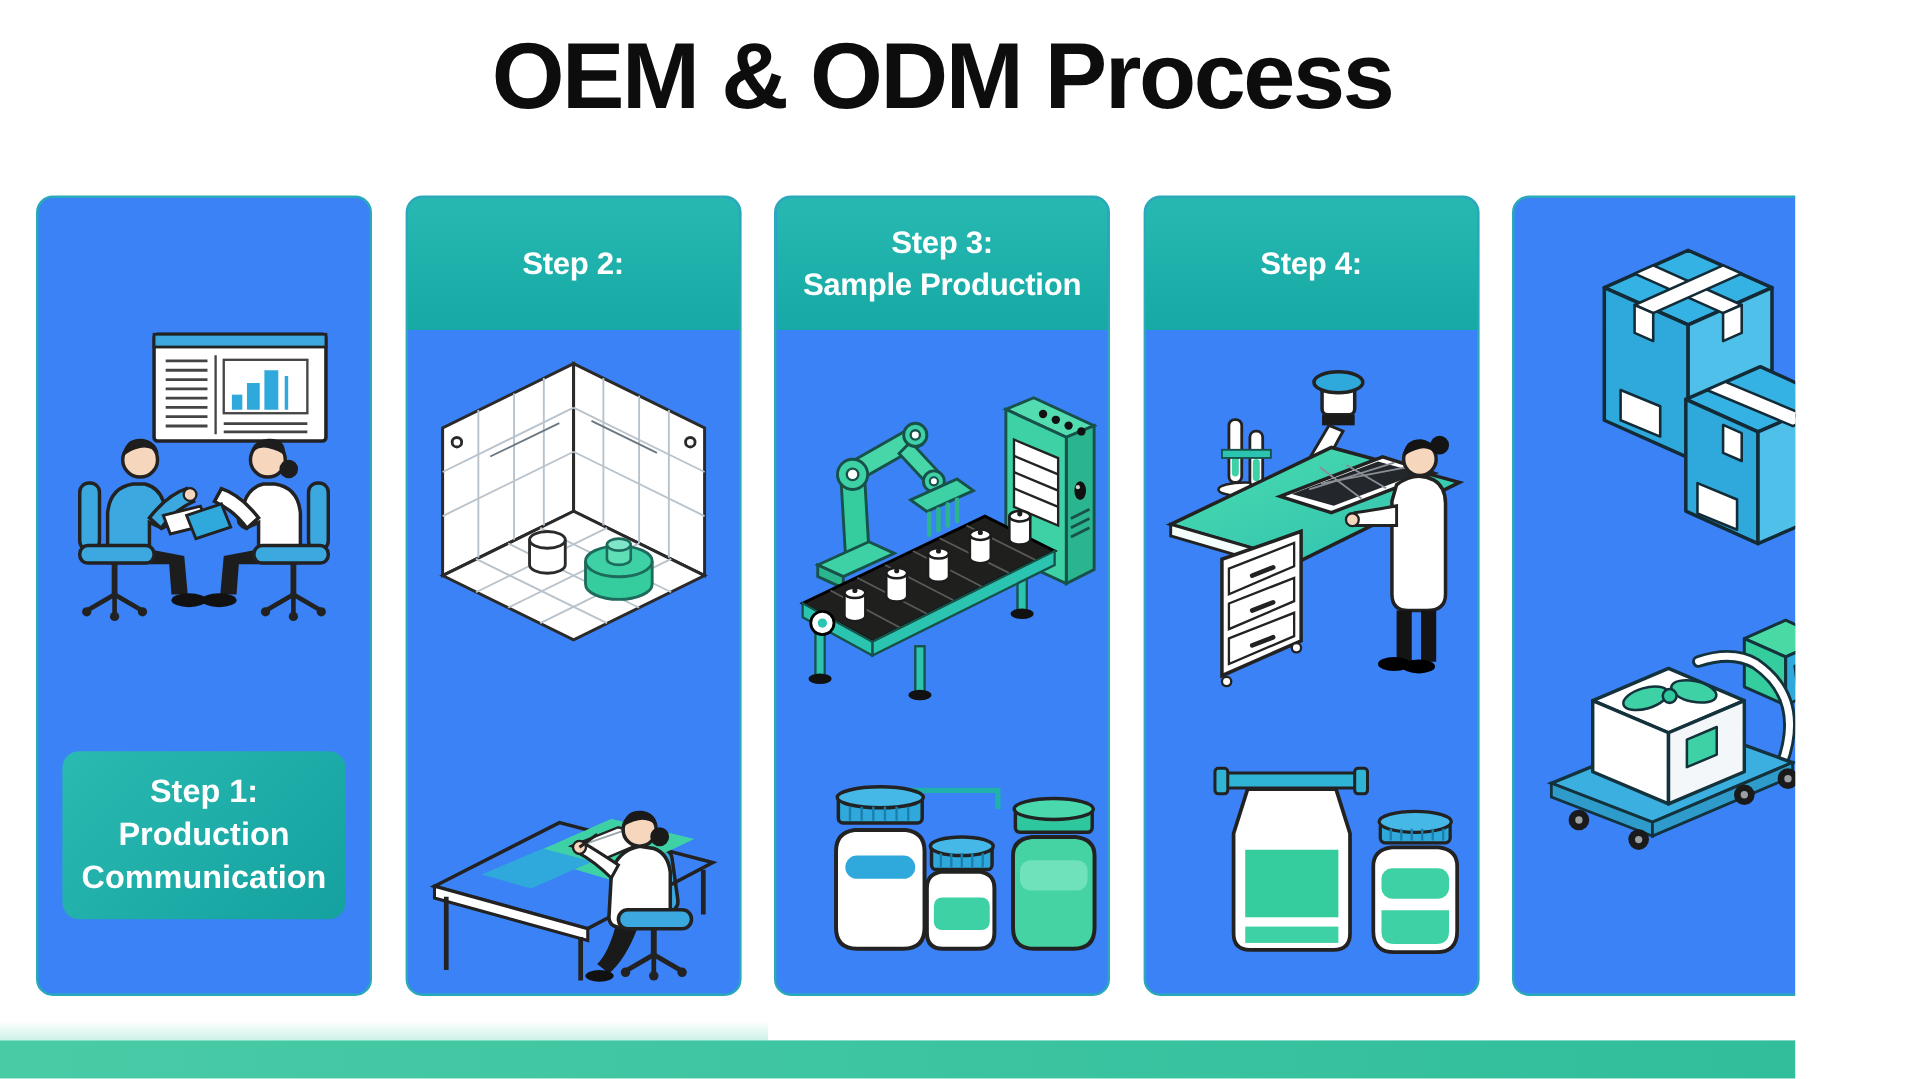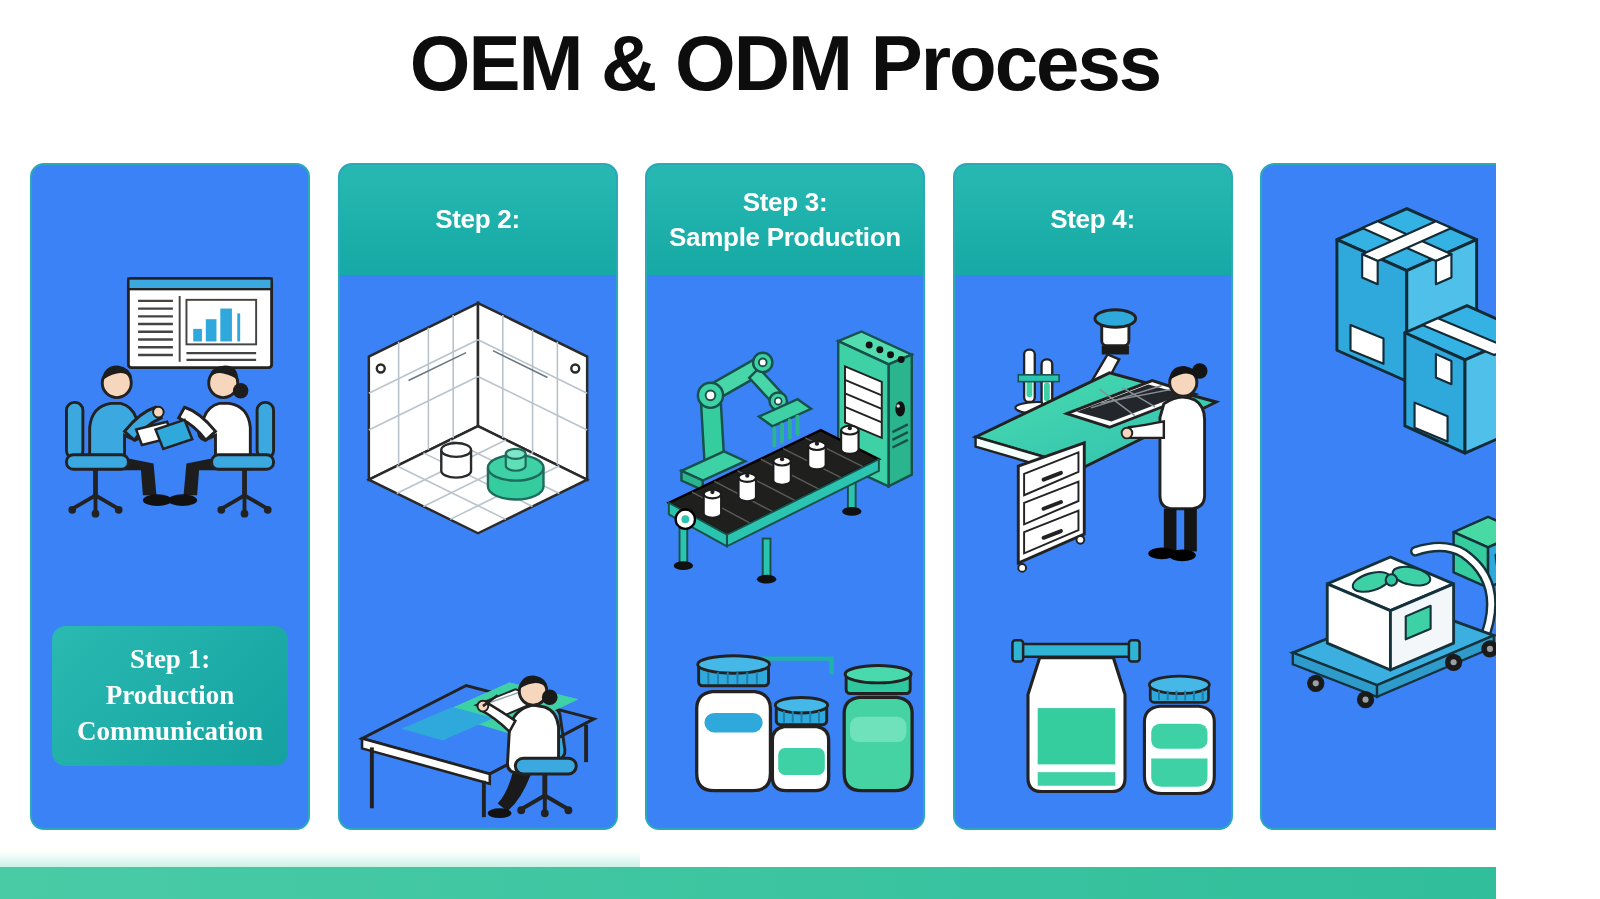--- a/index.html
+++ b/index.html
@@ -16,21 +16,21 @@
        color:#fff;font-weight:bold;font-size:26px;line-height:1.35;display:flex;
        flex-direction:column;align-items:center;justify-content:center;text-align:center;
        border-radius:10px 10px 0 0;letter-spacing:-0.3px;}
   .illus{flex:none;display:flex;align-items:center;justify-content:center;}
   .illus-a{height:320px;}
   .illus-b{height:233px;}
   .illus-meeting{margin-top:100px;}
   .step1-box{margin-top:auto;margin-bottom:62px;width:236px;min-height:140px;
        border-radius:14px;background:linear-gradient(135deg,#2abab1,#14a1a0);
        color:#fff;font-weight:bold;font-size:27px;line-height:1.33;display:flex;
-       flex-direction:column;align-items:center;justify-content:center;text-align:right;font-family:Liberation Serif, serif;}
+       flex-direction:column;align-items:center;justify-content:center;text-align:right;}
   .band{position:absolute;left:0;bottom:0;width:1600px;height:32px;
        background:linear-gradient(90deg,#49cba6,#2fbd9a);}
   .band-fade{position:absolute;left:0;bottom:32px;width:640px;height:16px;
        background:linear-gradient(180deg,rgba(255,255,255,0),rgba(170,232,214,.6));}
   .hline{display:block;}
 </style>
 </head>
 <body>
 
 <div class="canvas">

